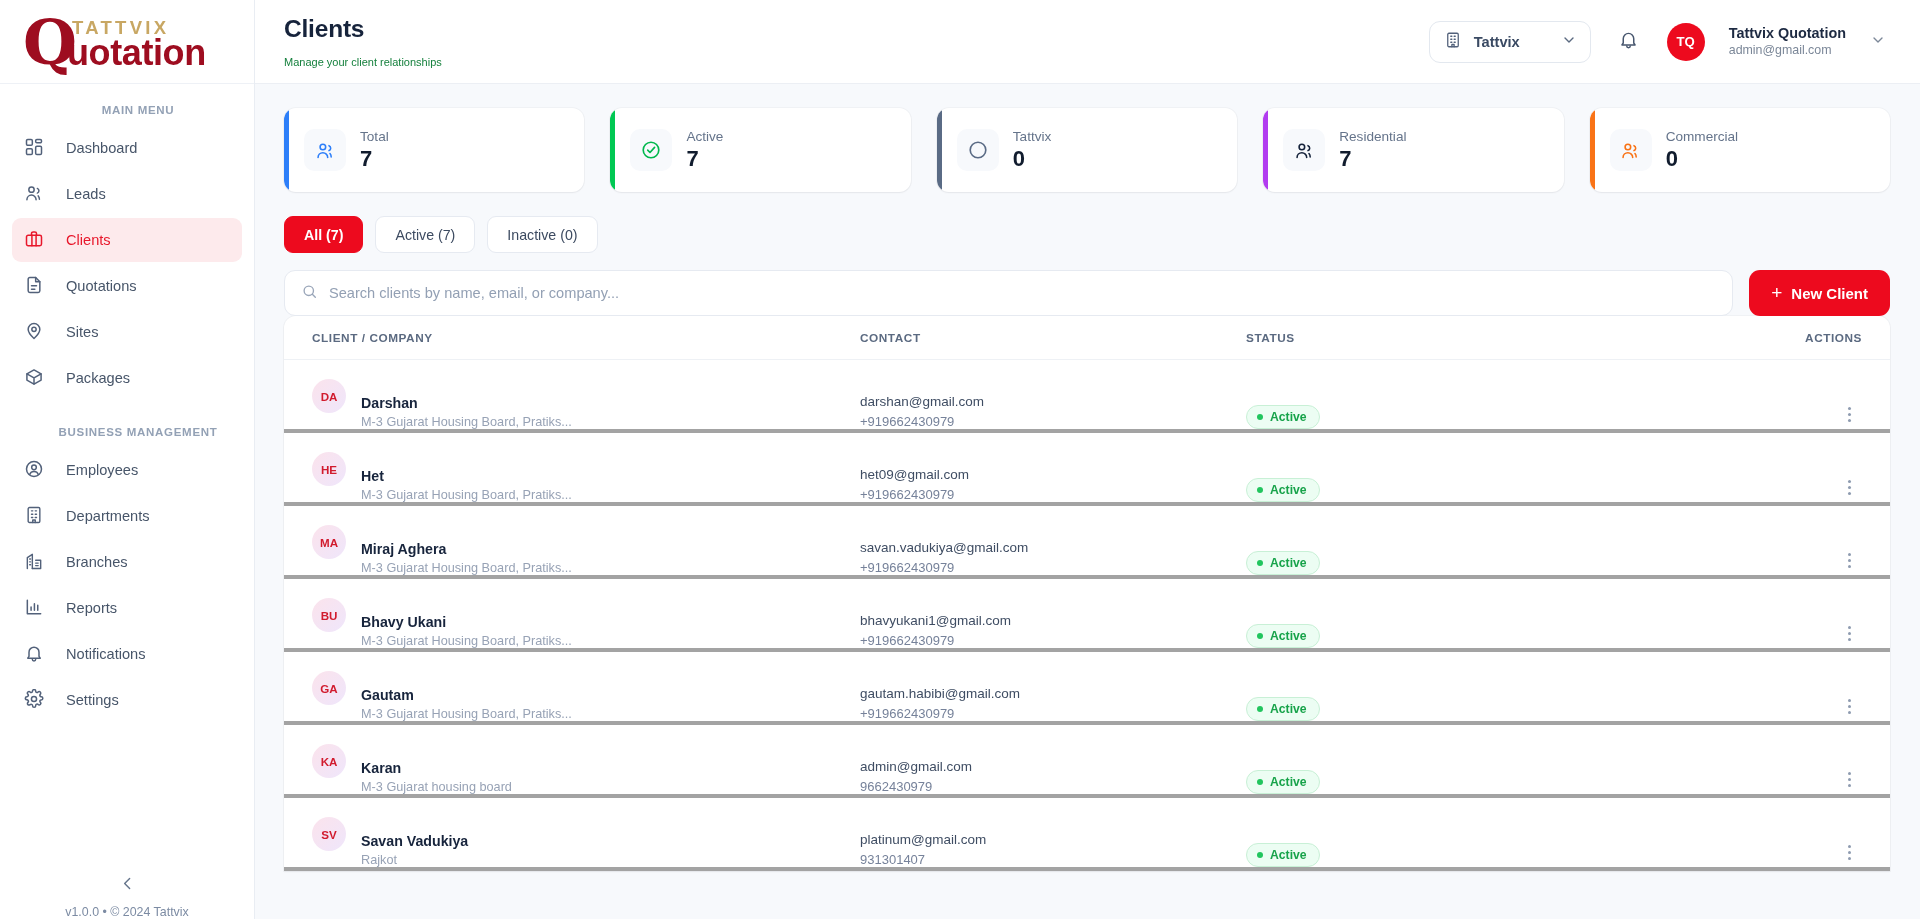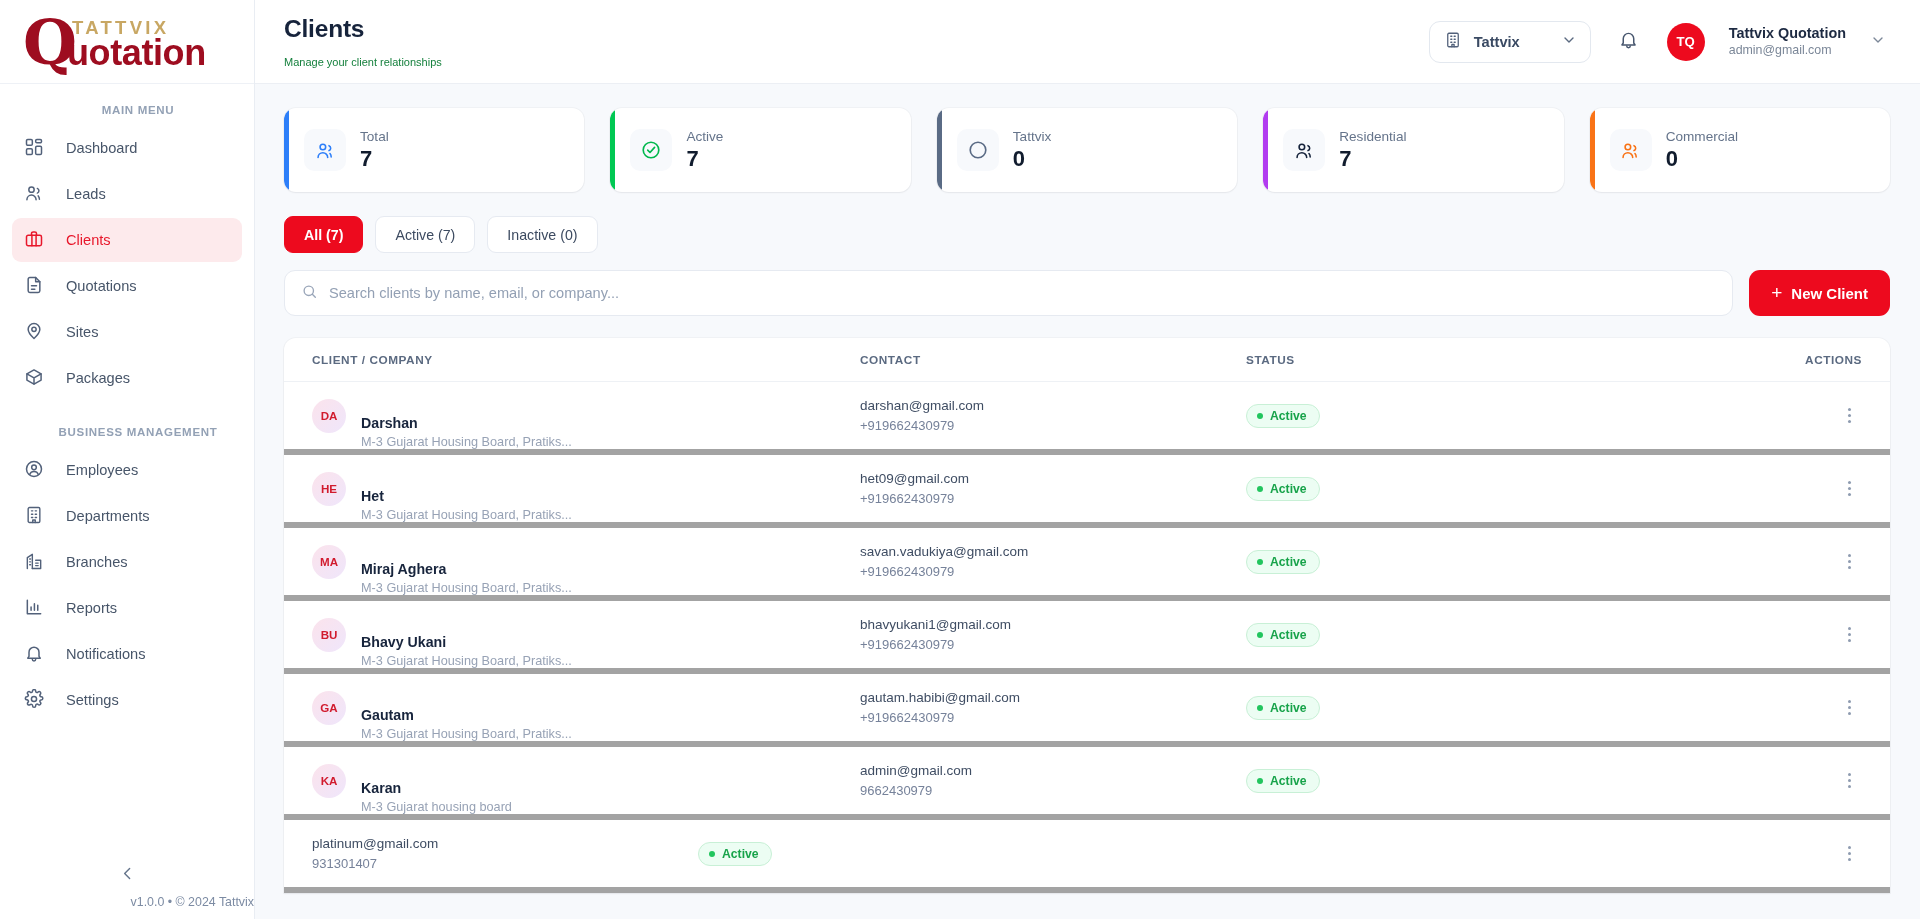--- a/index.html
+++ b/index.html
@@ -53,21 +53,21 @@
     height: 44px; margin: 0 12px 2px 12px;
     padding: 0 12px; border-radius: 9px;
     color: #475569; font-size: 14.6px; cursor: pointer;
   }
   .nav-item.active { background: #fdeaec; color: #e8172b; font-weight: 500; }
   .nav-item.active svg { stroke: #e8172b; }
   .nav-item svg { stroke: #52617a; flex: 0 0 20px; }
   .nav-label { line-height: 1; }
 
   .sidebar-footer {
-    padding: 0 0 10px 0; text-align: right;
+    padding: 0 0 0 0; text-align: center;
   }
   .collapse-btn {
     display: flex; align-items: center; justify-content: center;
     height: 28px; color: #64748b; cursor: pointer; margin-bottom: 6px;
   }
   .footer-text { font-size: 12.4px; color: #7c8ba3; }
 
   
   .main { flex: 1; height: 919px; display: flex; flex-direction: column; background: #f7f9fc; overflow: hidden; }
 
@@ -120,21 +120,21 @@
   
   .tabs { display: flex; gap: 12px; margin-bottom: 17px; }
   .tab {
     height: 37px; padding: 8px 19px; border-radius: 9px;
     display: flex; align-items: center; font-size: 14.2px;
     color: #3c4a60; background: #fff; border: 1px solid #e6eaf1; cursor: pointer;
   }
   .tab.active { background: #ed0a1e; color: #fff; border-color: #ed0a1e; font-weight: 600; }
 
   
-  .search-row { display: flex; gap: 16px; margin-bottom: 22px; }
+  .search-row { display: flex; gap: 16px; }
   .search-wrap {
     flex: 1; height: 46px; background: #fff;
     border: 1px solid #e6eaf1; border-radius: 11px;
     display: flex; align-items: center; padding: 0 16px; gap: 11px;
   }
   .search-wrap input {
     border: none; outline: none; flex: 1;
     font-size: 14.6px; color: #33415c;
     font-family: "Liberation Sans", sans-serif; background: transparent;
   }
@@ -157,22 +157,22 @@
     display: flex; align-items: center; height: 44px;
     border-bottom: 1px solid #eef1f5; padding: 0 28px;
     font-size: 11.8px; font-weight: 700; letter-spacing: 0.55px; color: #5b6a81;
   }
   .col-client { flex: 0 0 548px; }
   .col-contact { flex: 0 0 386px; }
   .col-status { flex: 1; }
   .col-actions { flex: 0 0 90px; text-align: right; }
 
   .t-row {
-    display: flex; align-items: center; height: 73px;
-    border-bottom: 6px solid #a3a3a3; padding: 0 28px;
+    display: flex; align-items: flex-end; height: 73px;
+    border-bottom: 4px solid #a3a3a3; padding: 0 28px;
   }
   .client-cell { display: flex; align-items: center; gap: 15px; flex: 0 0 548px; }
   .avatar-c {
     width: 34px; height: 34px; border-radius: 50%;
     background: linear-gradient(135deg,#fbe3ec,#efe6fb);
     color: #d11b2e; font-size: 11.6px; font-weight: 700;
     display: flex; align-items: center; justify-content: center; flex: 0 0 34px;
   }
   .c-name { font-size: 14.2px; font-weight: 700; color: #17243c; margin-bottom: 4px; margin-top: 32px; }
   .c-company { font-size: 12.7px; color: #97a2b5; }
@@ -667,20 +667,27 @@
           <div class="actions-cell">
             <div class="kebab">
                 <span></span>
                 <span></span>
                 <span></span>
               </div>
           </div>
         </div>
 
         <div class="t-row">
+          <div class="client-cell">
+            <div class="avatar-c">SV</div>
+            <div>
+              <div class="c-name">Savan Vadukiya</div>
+              <div class="c-company">Rajkot</div>
+            </div>
+          </div>
           <div class="contact-cell">
             <div class="c-email">platinum@gmail.com</div>
             <div class="c-phone">931301407</div>
           </div>
           <div class="status-cell">
             <span class="badge">
               <span class="dot"></span>
               <span>Active</span>
             </span>
           </div>

